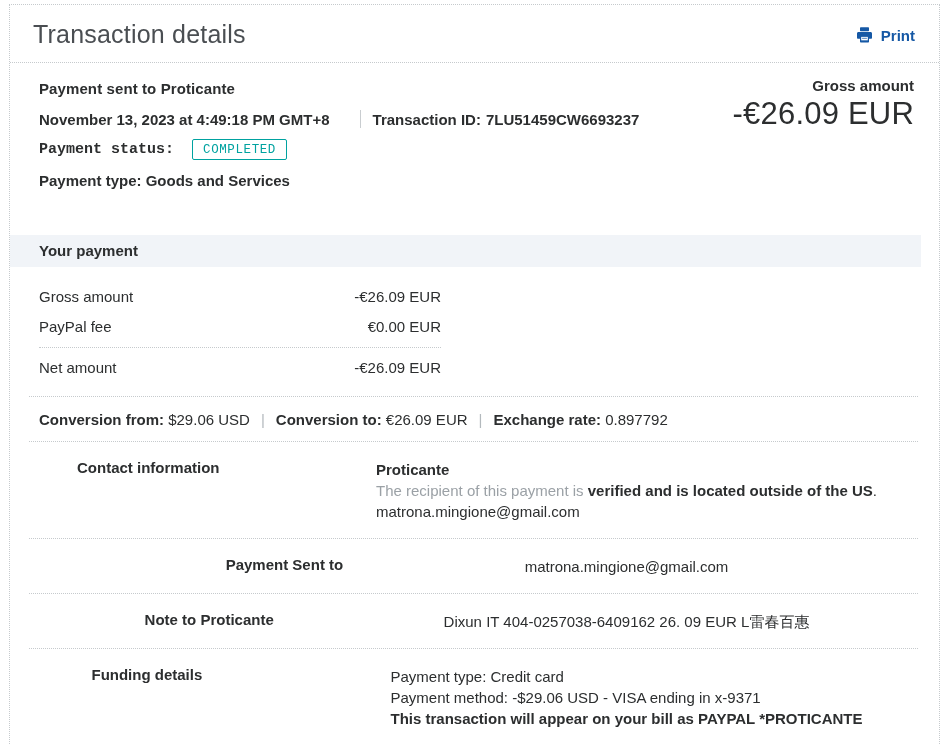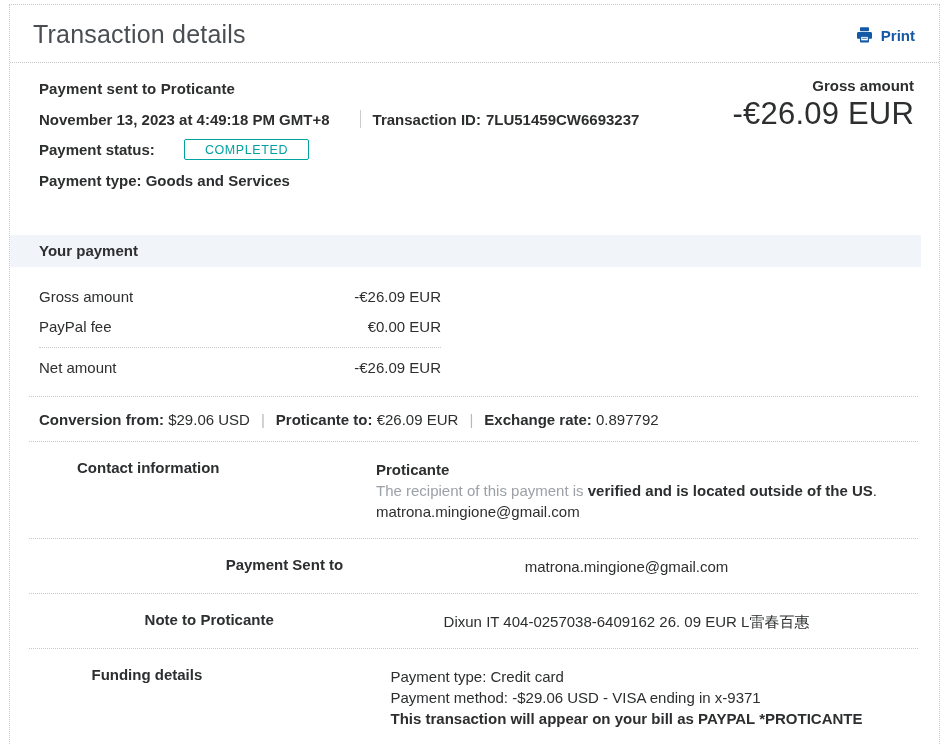--- a/index.html
+++ b/index.html
@@ -22,24 +22,24 @@
   .print-btn{display:flex;align-items:flex-end;gap:7px;background:none;border:none;cursor:pointer;
        color:var(--accent-blue);font-family:inherit;font-size:15px;font-weight:700;}
   .print-btn svg{display:block;}
 
   
   .summary{position:relative;padding:17px 24px 0 29px;}
   .s-line{font-weight:700;letter-spacing:.1px;}
   .s-row2{margin-top:13px;display:flex;align-items:center;font-weight:700;}
   .vbar{width:1px;height:18px;background:#c9cdd0;margin:0 12px 0 30px;}
   .txn-id{margin-left:5px;}
-  .s-row3{margin-top:11px;display:flex;align-items:center;gap:29px;}
+  .s-row3{margin-top:11px;display:flex;align-items:center;gap:18px;font-family:Liberation Mono, monospace;}
   .status-lbl{font-weight:700;}
   .badge{display:inline-block;border:1px solid var(--status-teal);color:var(--status-teal);
-       font-size:12.5px;letter-spacing:.6px;padding:3px 20px 2px;border-radius:2px;}
+       font-size:12.5px;letter-spacing:.6px;padding:3px 10px 2px;border-radius:2px;}
   .s-row4{margin-top:12px;font-weight:700;}
   .sum-right{position:absolute;top:14px;right:25px;text-align:right;}
   .gross-lbl{font-weight:700;margin-bottom:2px;}
   .gross-amt{font-size:31px;font-weight:400;letter-spacing:.2px;}
 
   
   .section-bar{margin-top:46px;margin-right:18px;background:var(--bar-bg);
        padding:7px 0 8px 29px;font-weight:700;}
   .pay-table{margin:15px 24px 0 29px;width:402px;}
   .prow{display:flex;justify-content:space-between;padding:6px 0 7px;}
@@ -124,21 +124,21 @@
   </div>
 
   <div class="hr-full"></div>
 
   <div class="cc-line">
     <span class="cc-item">
       <b>Conversion from:</b>&nbsp;<span>$29.06 USD</span>
     </span>
     <span class="cc-sep">|</span>
     <span class="cc-item">
-      <b>Proticante to:</b>&nbsp;<span>€26.09 EUR</span>
+      <b>Conversion to:</b>&nbsp;<span>€26.09 EUR</span>
     </span>
     <span class="cc-sep">|</span>
     <span class="cc-item">
       <b>Exchange rate:</b>&nbsp;<span>0.897792</span>
     </span>
   </div>
 
   <div class="hr-full"></div>
 
   <div class="drow">

